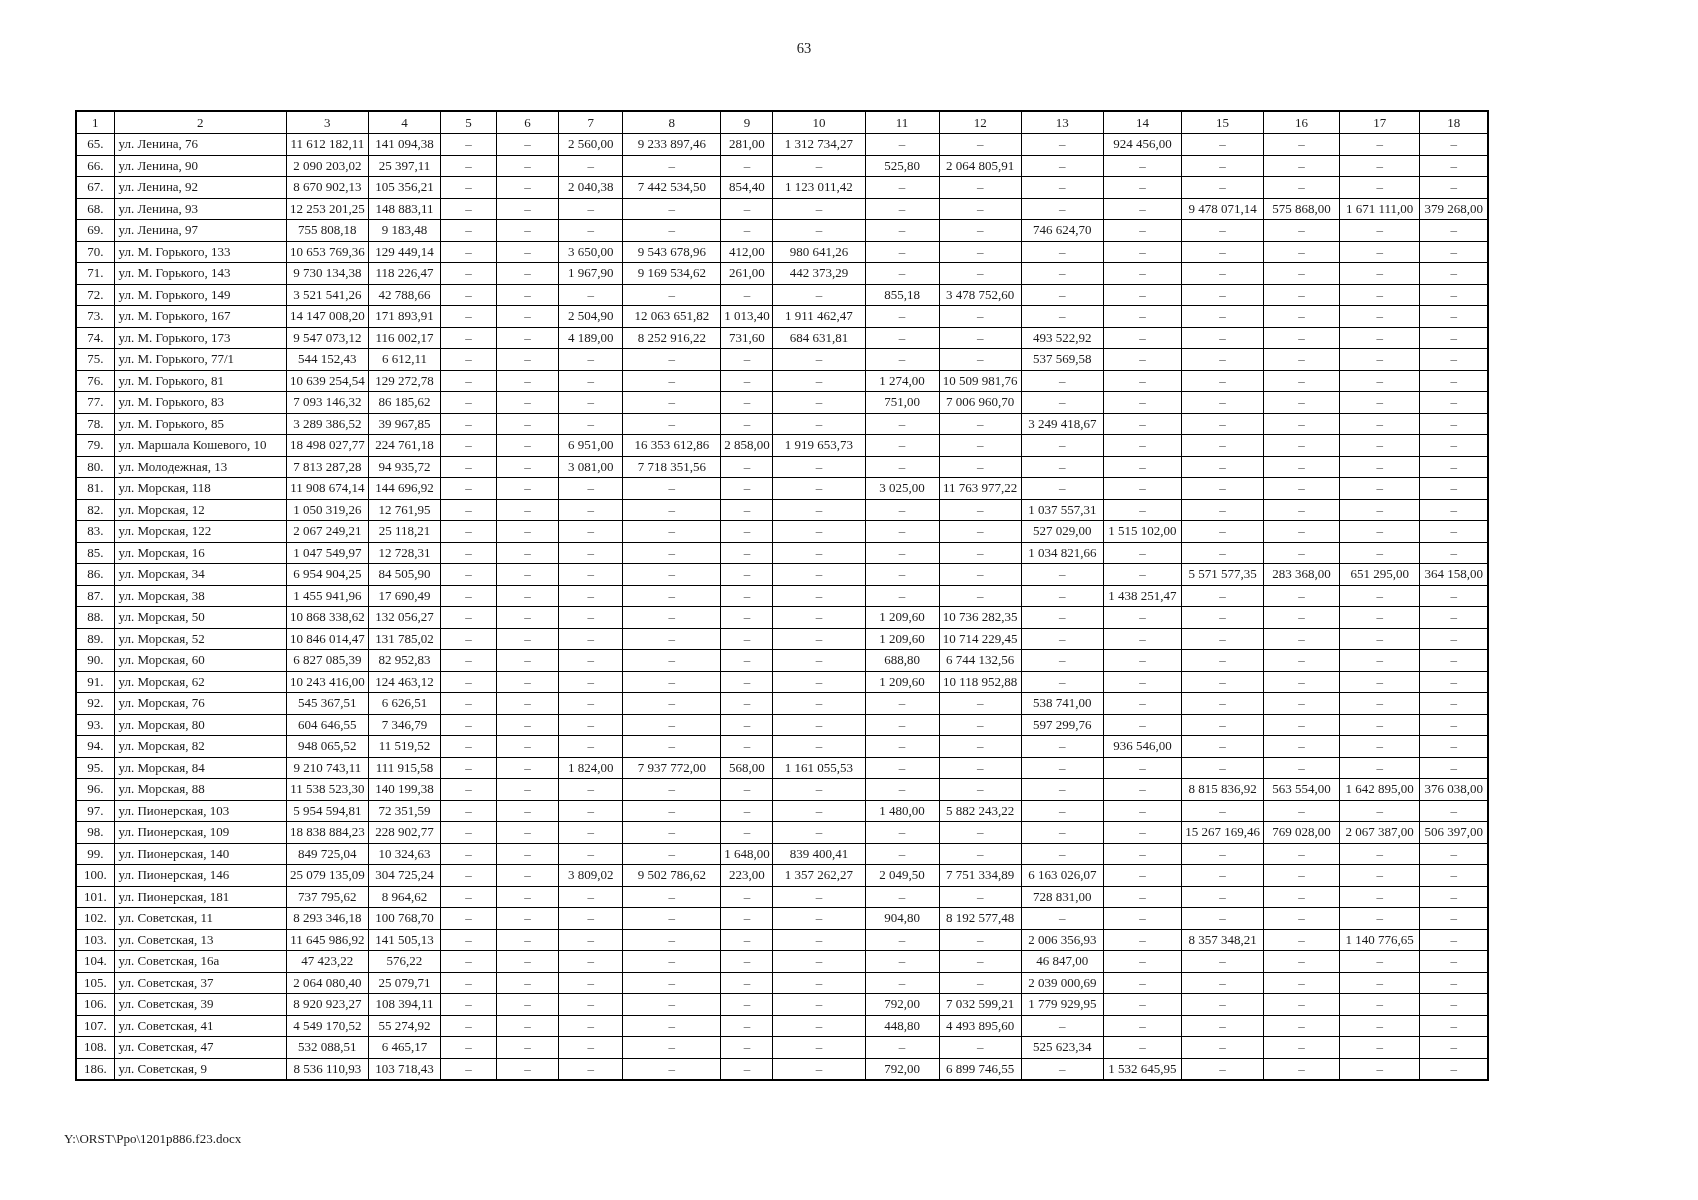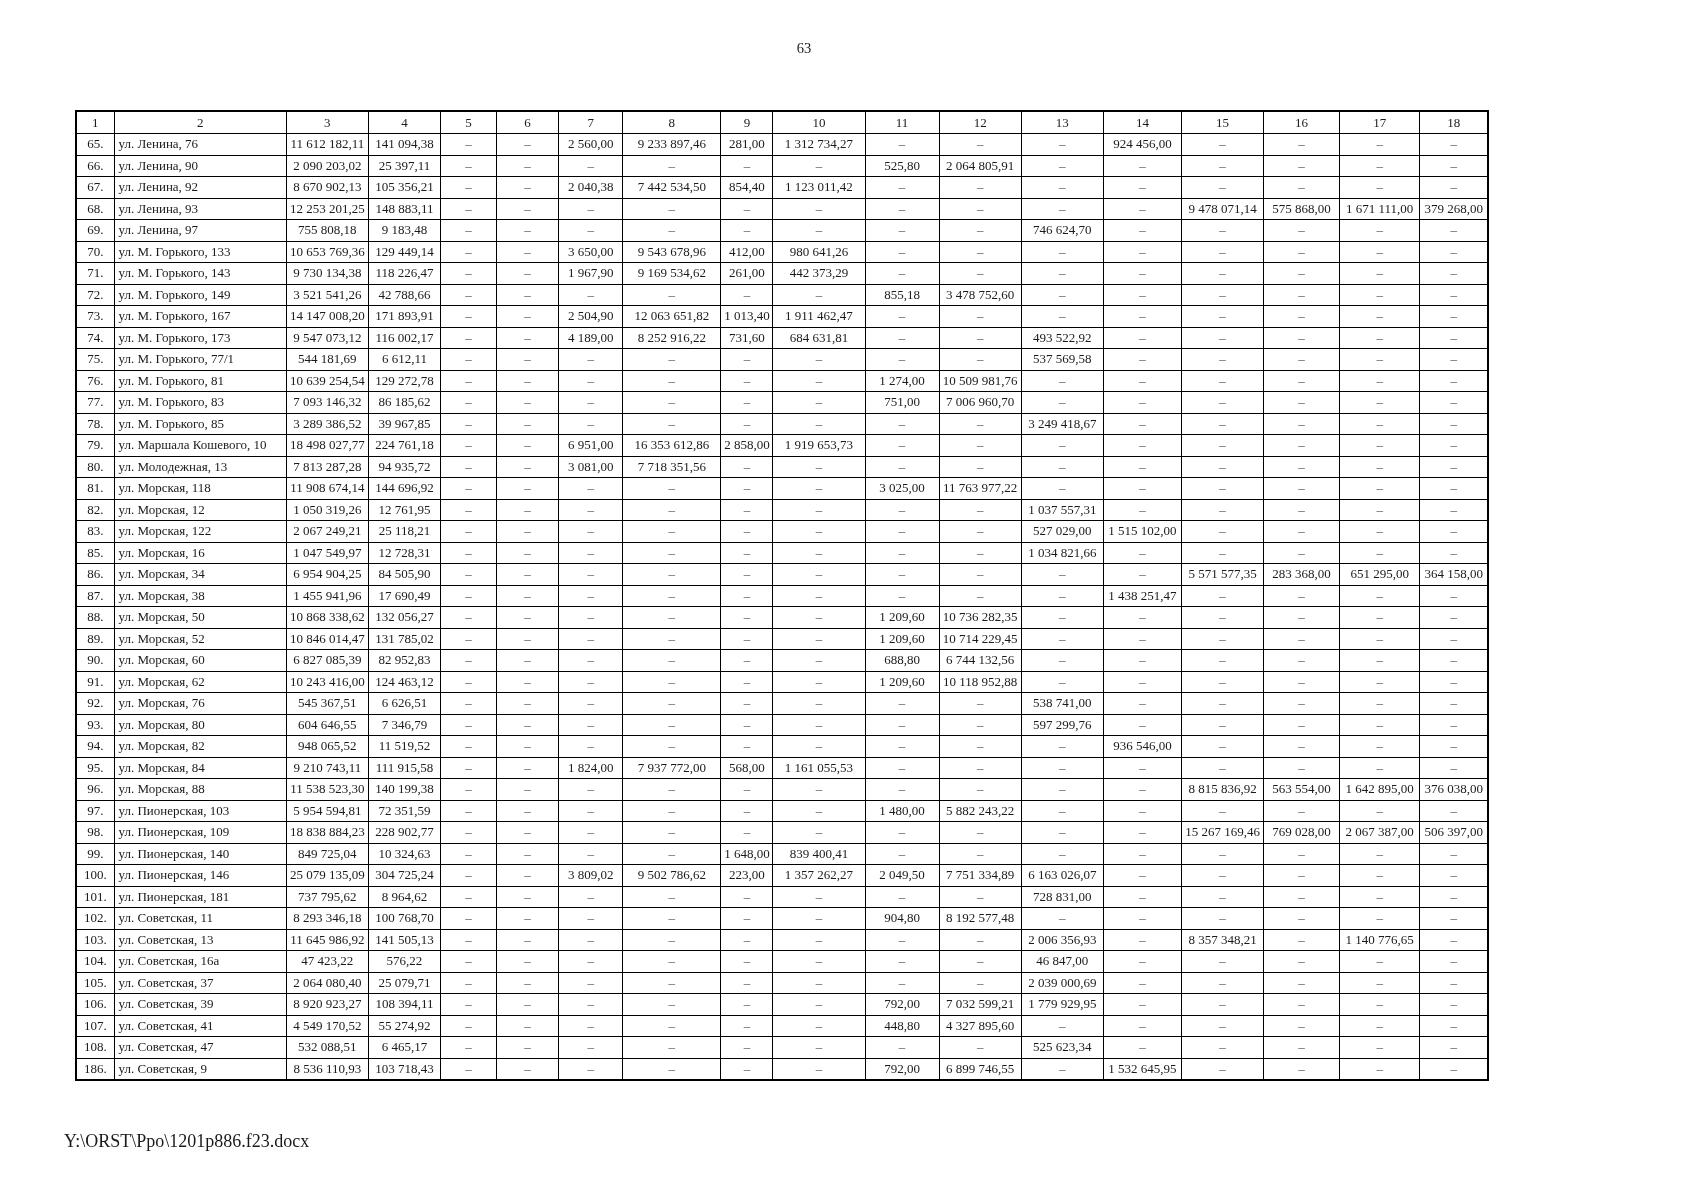--- a/index.html
+++ b/index.html
@@ -53,21 +53,21 @@
     text-align: left;
     padding-left: 4px;
   }
   table.main td.dash {
     color: #4a4a4a;
   }
   .footer-path {
     position: absolute;
     top: 1131px;
     left: 64px;
-    font-size: 18px;
+    font-size: 13px;
     color: #1a1a1a;
   }
 </style>
 </head>
 <body>
 
 <div class="page-number">63</div>
 
 <table class="main">
   <colgroup id="colgroup">
@@ -309,21 +309,21 @@
         <td>493 522,92</td>
         <td class="dash">–</td>
         <td class="dash">–</td>
         <td class="dash">–</td>
         <td class="dash">–</td>
         <td class="dash">–</td>
       </tr>
       <tr>
         <td>75.</td>
         <td class="addr">ул. М. Горького, 77/1</td>
-        <td>544 181,69</td>
+        <td>544 152,43</td>
         <td>6 612,11</td>
         <td class="dash">–</td>
         <td class="dash">–</td>
         <td class="dash">–</td>
         <td class="dash">–</td>
         <td class="dash">–</td>
         <td class="dash">–</td>
         <td class="dash">–</td>
         <td class="dash">–</td>
         <td>537 569,58</td>
@@ -938,21 +938,21 @@
         <td class="addr">ул. Советская, 41</td>
         <td>4 549 170,52</td>
         <td>55 274,92</td>
         <td class="dash">–</td>
         <td class="dash">–</td>
         <td class="dash">–</td>
         <td class="dash">–</td>
         <td class="dash">–</td>
         <td class="dash">–</td>
         <td>448,80</td>
-        <td>4 327 895,60</td>
+        <td>4 493 895,60</td>
         <td class="dash">–</td>
         <td class="dash">–</td>
         <td class="dash">–</td>
         <td class="dash">–</td>
         <td class="dash">–</td>
         <td class="dash">–</td>
       </tr>
       <tr>
         <td>108.</td>
         <td class="addr">ул. Советская, 47</td>

